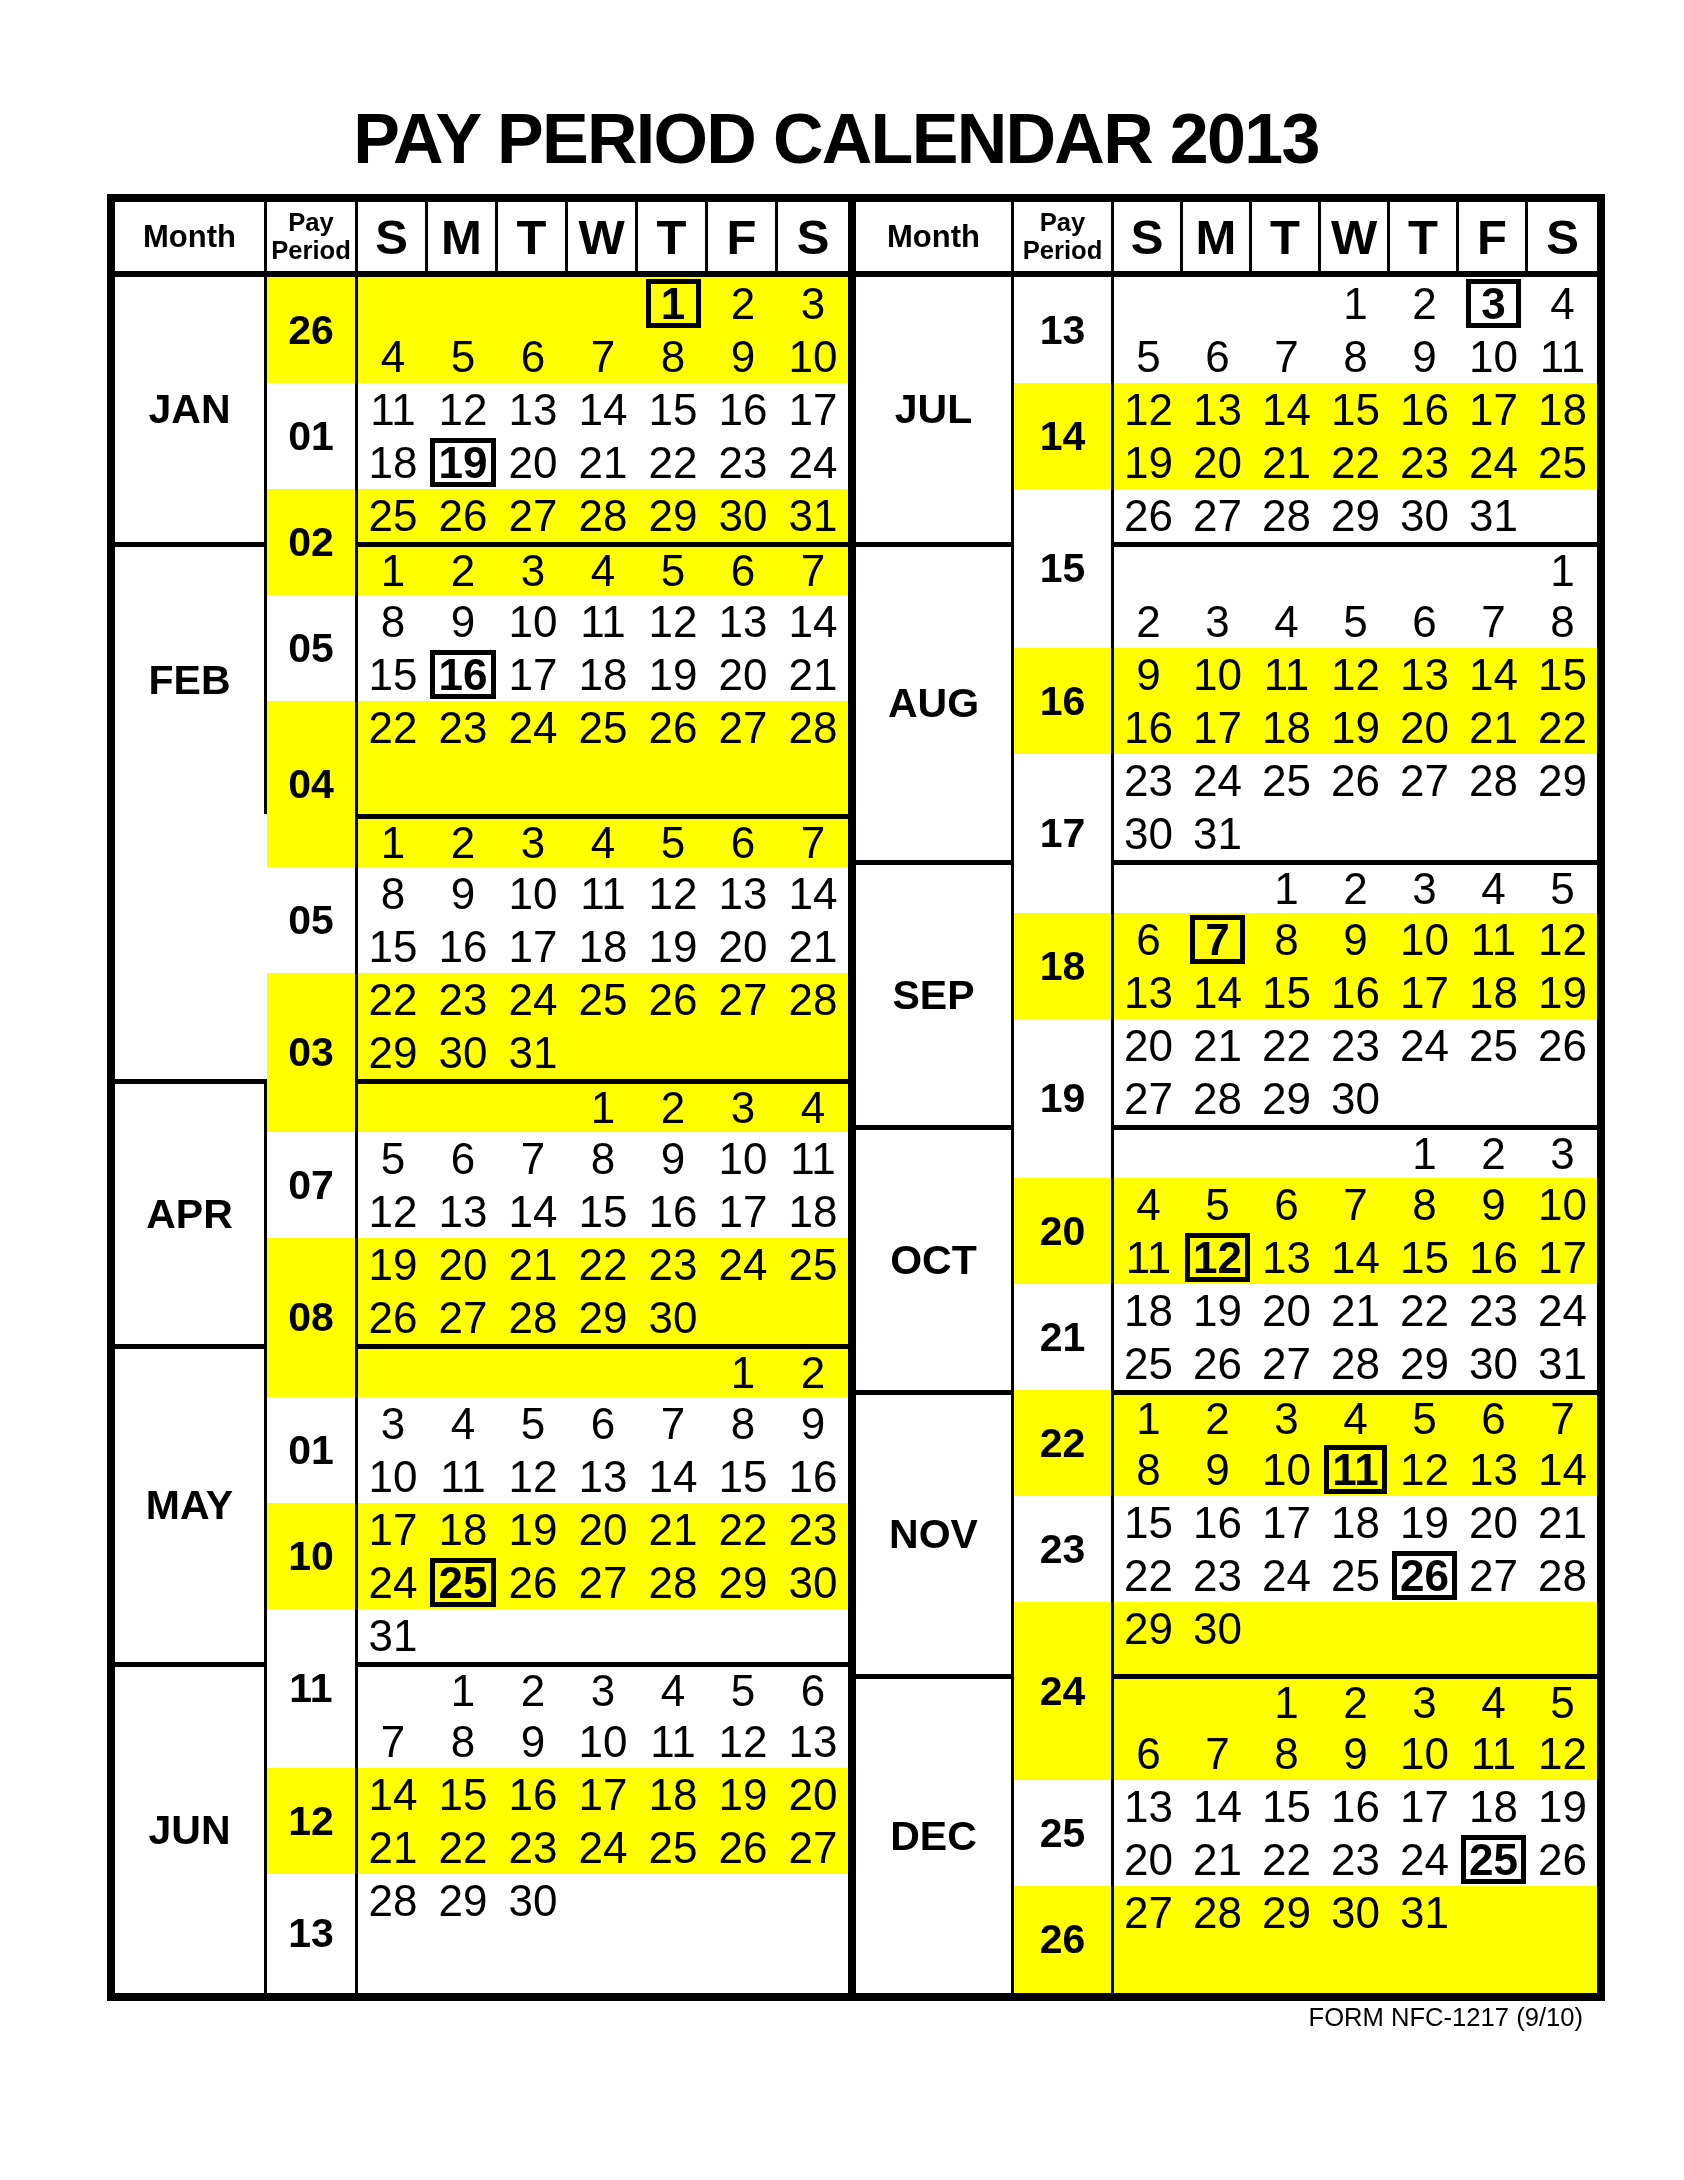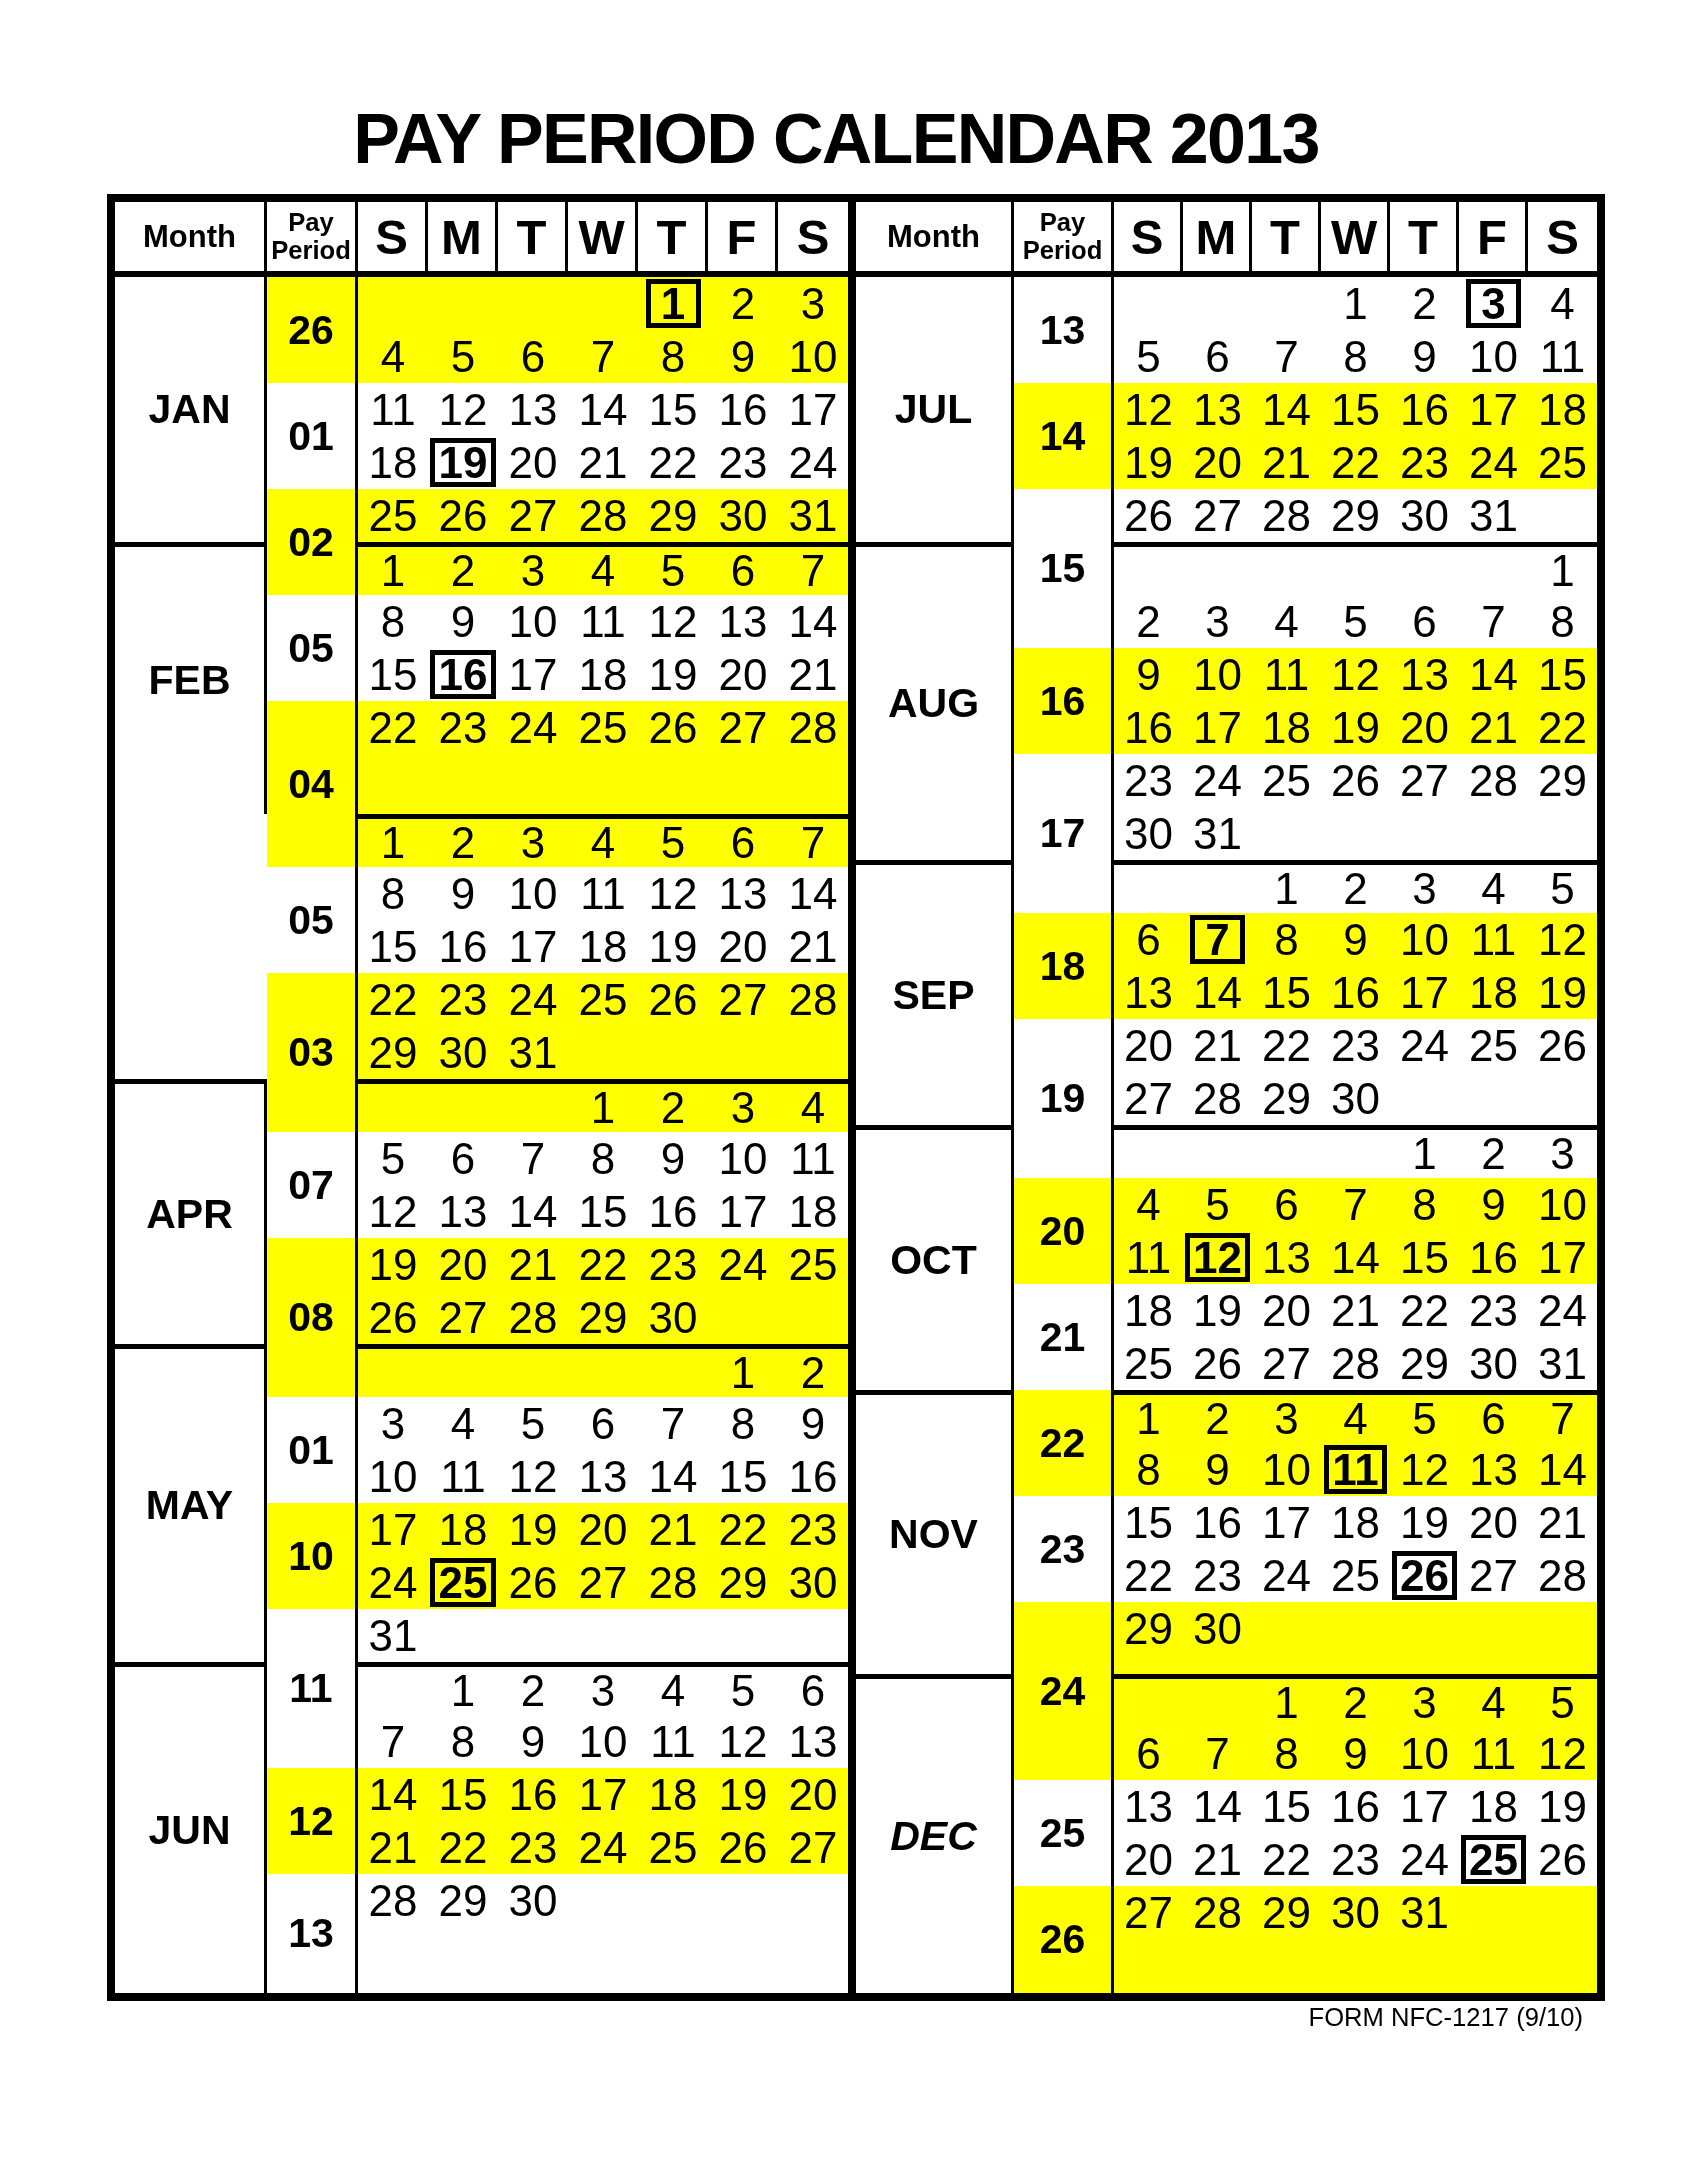--- a/index.html
+++ b/index.html
@@ -332,21 +332,21 @@
         <div class="h-cell h-day" style="grid-area: 1 / 5;">T</div>
         <div class="h-cell h-day" style="grid-area: 1 / 6;">W</div>
         <div class="h-cell h-day" style="grid-area: 1 / 7;">T</div>
         <div class="h-cell h-day" style="grid-area: 1 / 8;">F</div>
         <div class="h-cell h-day last" style="grid-area: 1 / 9;">S</div>
         <div class="month-cell" style="grid-area: 2 / 1 / span 5;">JUL</div>
         <div class="month-cell sep" style="grid-area: 7 / 1 / span 6;">AUG</div>
         <div class="month-cell sep" style="grid-area: 13 / 1 / span 5;">SEP</div>
         <div class="month-cell sep" style="grid-area: 18 / 1 / span 5;">OCT</div>
         <div class="month-cell sep" style="grid-area: 23 / 1 / span 6;">NOV</div>
-        <div class="month-cell sep" style="grid-area: 29 / 1 / span 6; font-style: italic;">DEC</div>
+        <div class="month-cell sep" style="grid-area: 29 / 1 / span 6;">DEC</div>
         <div class="pp-cell" style="grid-area: 2 / 2 / span 2;">13</div>
         <div class="pp-cell hl" style="grid-area: 4 / 2 / span 2;">14</div>
         <div class="pp-cell" style="grid-area: 6 / 2 / span 3;">15</div>
         <div class="pp-cell hl" style="grid-area: 9 / 2 / span 2;">16</div>
         <div class="pp-cell" style="grid-area: 11 / 2 / span 3;">17</div>
         <div class="pp-cell hl" style="grid-area: 14 / 2 / span 2;">18</div>
         <div class="pp-cell" style="grid-area: 16 / 2 / span 3;">19</div>
         <div class="pp-cell hl" style="grid-area: 19 / 2 / span 2;">20</div>
         <div class="pp-cell" style="grid-area: 21 / 2 / span 2;">21</div>
         <div class="pp-cell hl" style="grid-area: 23 / 2 / span 2;">22</div>

